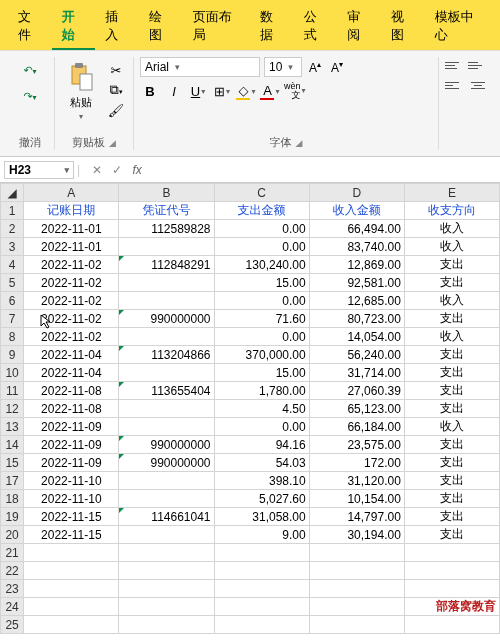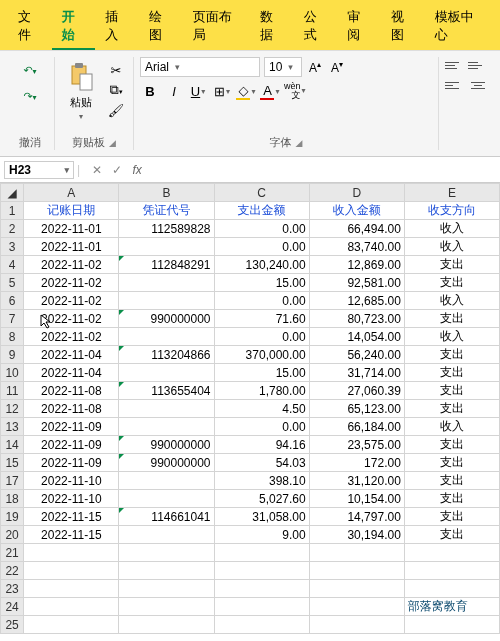--- a/index.html
+++ b/index.html
@@ -35,21 +35,21 @@
 .fx-btns { display: flex; margin: 0 6px; gap: 4px; }
 .fx-btn { width: 16px; height: 16px; display: flex; align-items: center; justify-content: center; cursor: pointer; font-size: 12px; color: #888; }
 .fx-label { font-style: italic; color: #666; }
 .formula-bar { flex: 1; border: none; padding: 2px; }
 .grid { border-collapse: collapse; width: 100%; }
 .grid th, .grid td { border: 1px solid #d4d4d4; font-size: 12px; height: 18px; padding: 0 3px; }
 .grid th { background: #e8e8e8; font-weight: normal; color: #333; text-align: center; }
 .col-head { width: 90px; }
 .row-head { background: #e8e8e8; text-align: center; width: 22px; color: #333; }
 .hdr-cell { color: #1d4ed8; text-align: center; }
-.watermark { color: #0c4a6e; font-weight: normal; text-align: left; font-size: 13px; }
+.watermark { color: #b91c1c; font-weight: bold; text-align: right; font-size: 13px; }
 .date-cell { text-align: center; }
 .code-cell { text-align: right; }
 .amt-cell { text-align: right; }
 .dir-cell { text-align: center; }
 .tri-mark { position: relative; }
 .tri-mark::before { content:""; position:absolute; top:0; left:0; border-top:5px solid #0a8f4a; border-right:5px solid transparent; }
 .underline-red { border-bottom: 2px solid #d00; width: 14px; display: inline-block; text-align: center; }
 .underline-yellow { border-bottom: 2px solid #f5c400; width: 14px; text-align: center; }
 svg { display: block; }
 .cursor-ptr { position: absolute; pointer-events: none; }

